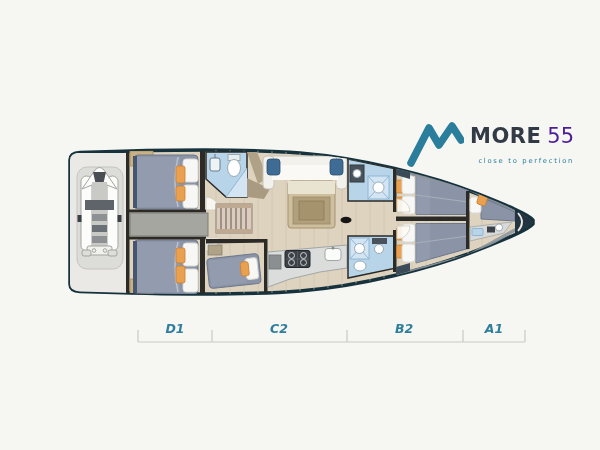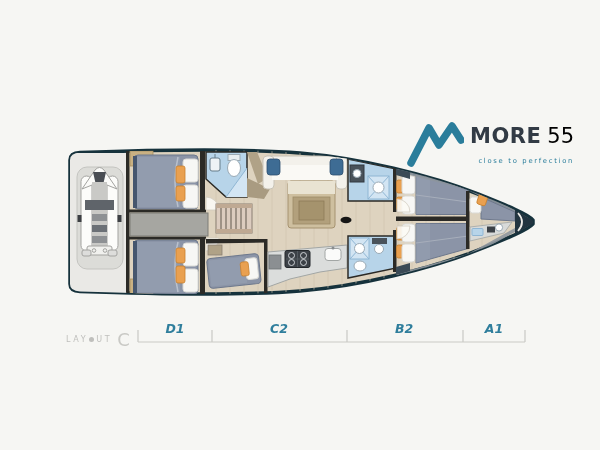--- a/index.html
+++ b/index.html
@@ -10,21 +10,21 @@
     overflow:hidden;
   }
   .stage{position:relative;width:600px;height:450px;background:#f6f6f3;}
 
   
   .logo{position:absolute;left:406px;top:86px;display:flex;align-items:flex-end;}
   .logo-mark{flex:0 0 auto;margin-right:6px;}
   .logo-text{display:flex;flex-direction:column;align-items:flex-start;padding-bottom:2px;}
   .brand-row{display:flex;align-items:baseline;line-height:1;}
   .brand{font-size:21px;font-weight:bold;color:#323b45;letter-spacing:.5px;}
-  .model{font-size:21px;font-weight:400;color:#000000;margin-left:6px;margin-top:40px;}
+  .model{font-size:21px;font-weight:400;color:#4c1d95;margin-left:6px;margin-top:40px;}
   .tagline{font-size:6.8px;letter-spacing:1.7px;color:#2a7d9b;margin-top:10px;white-space:nowrap;align-self:flex-end;}
 
   
   .layout-label{position:absolute;left:66px;top:328px;display:flex;align-items:center;height:22px;}
   .layout-word{font-size:8px;letter-spacing:2.6px;color:#bfbfbc;display:flex;align-items:center;}
   .layout-dot{width:5px;height:5px;border-radius:50%;background:#bfbfbc;display:inline-block;margin:0 2.5px 0 .5px;}
   .layout-variant{font-size:18px;color:#c9c9c5;margin-left:5px;font-weight:400;}
 
   .plan-svg{position:absolute;left:0;top:0;}
   .dim-label{font-size:12.5px;font-style:italic;font-weight:bold;fill:#2f7e9c;}
@@ -283,22 +283,14 @@
       <line x1="347" y1="330" x2="347" y2="342"></line>
       <line x1="463" y1="330" x2="463" y2="342"></line>
       <line x1="525" y1="330" x2="525" y2="342"></line>
     </g>
     <text class="dim-label" x="175" y="333" text-anchor="middle">D1</text>
     <text class="dim-label" x="279" y="333" text-anchor="middle">C2</text>
     <text class="dim-label" x="404" y="333" text-anchor="middle">B2</text>
     <text class="dim-label" x="494" y="333" text-anchor="middle">A1</text>
   </svg>
 
-  <div class="layout-label">
-    <span class="layout-word">
-      <span>LAY</span>
-      <span class="layout-dot"></span>
-      <span>UT</span>
-    </span>
-    <span class="layout-variant">C</span>
-  </div>
 
 </div>
 
 </body></html>

